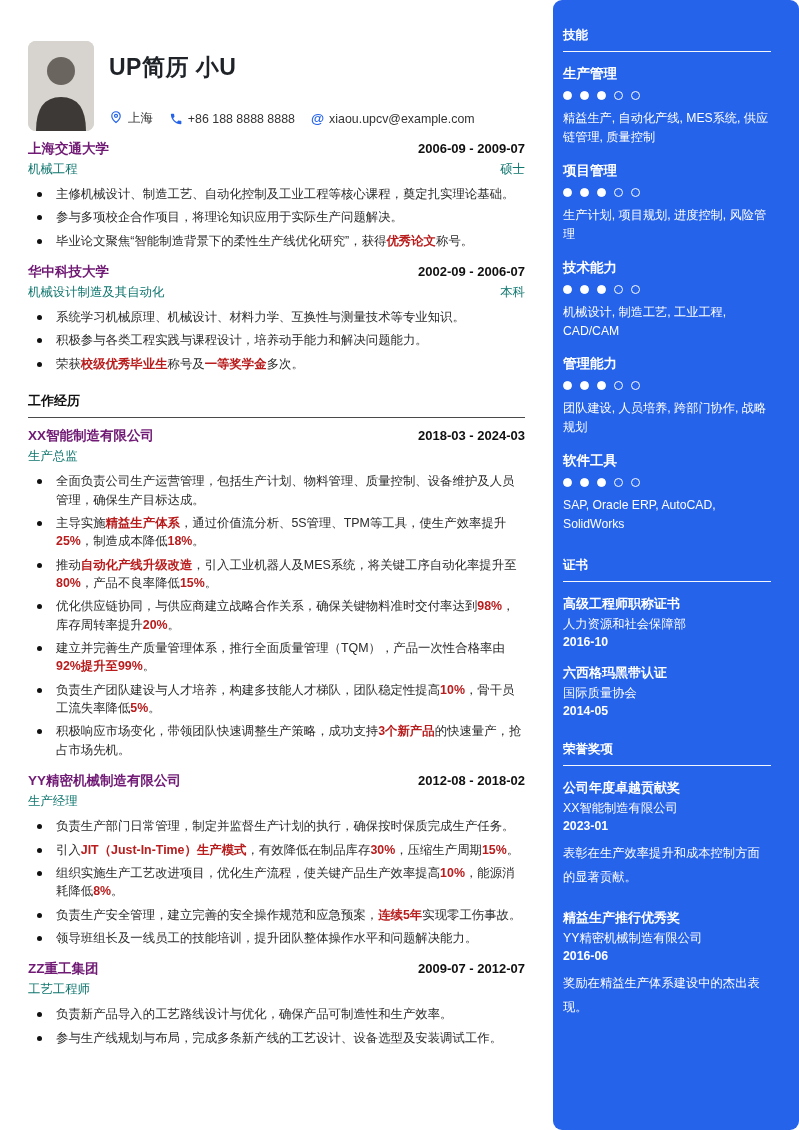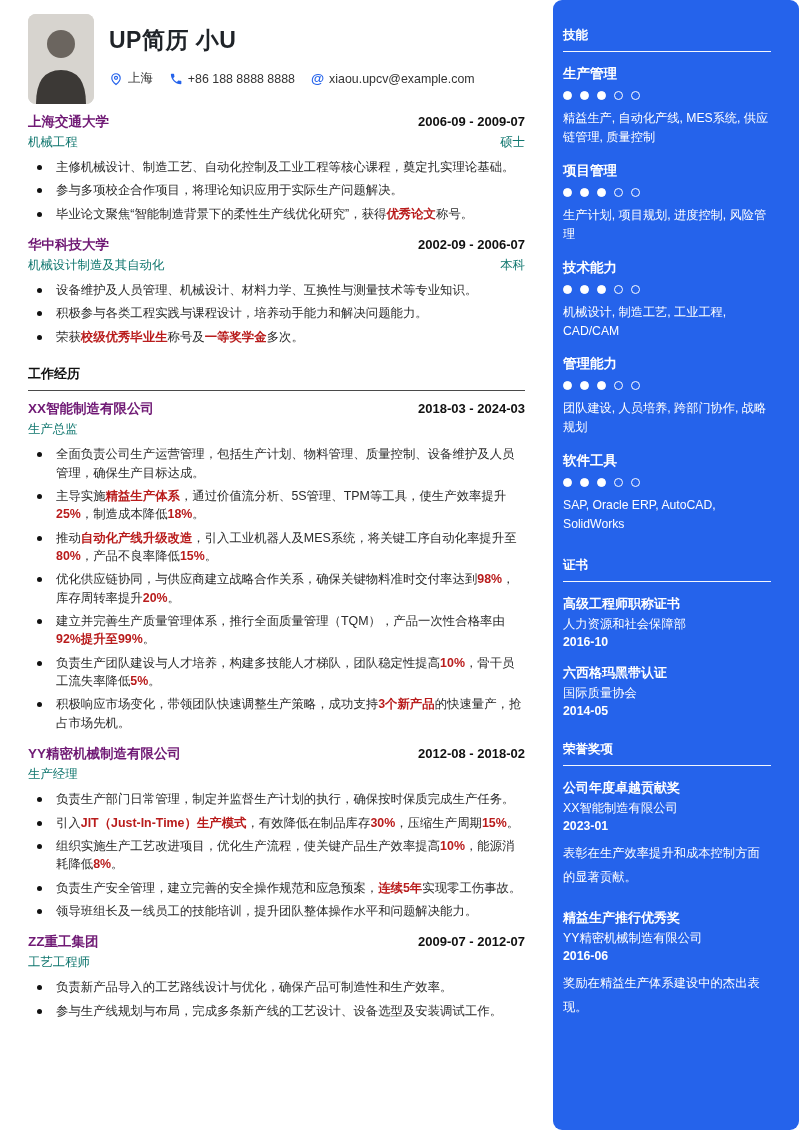--- a/index.html
+++ b/index.html
@@ -7,29 +7,29 @@
   html,body { margin:0; padding:0; }
   body {
     width:799px; height:1130px; background:#ffffff; overflow:hidden; position:relative;
     font-family:"Liberation Sans","DejaVu Sans",sans-serif; color:var(--body);
     -webkit-font-smoothing:antialiased;
   }
 
   
   .main { position:absolute; left:28px; top:0; width:497px; }
 
-  .header { display:flex; gap:15px; padding-top:14px; }
+  .header { display:flex; gap:15px; padding-top:41px; }
   .photo {
     width:66px; height:90px; border-radius:8px; background:#d7d4cf; overflow:hidden; flex:0 0 auto;
   }
   .photo svg { display:block; width:100%; height:100%; }
   .head-text { flex:1; padding-top:11px; }
   .name { font-size:23px; font-weight:600; color:#1f2328; margin:0; letter-spacing:.5px; }
   .contact-row { display:flex; align-items:center; gap:16px; margin-top:14px; font-size:12.4px; color:#333; }
-  .contact { display:flex; align-items:center; gap:5px; }
+  .contact { display:flex; gap:5px;margin-top:13px; }
   .cicon { width:14px; height:14px; display:inline-block; flex:0 0 auto; }
   .cicon svg { display:block; width:14px; height:14px; }
   .at-glyph { color:var(--accent); font-weight:700; font-size:13.5px; line-height:1; }
 
   .sec-title {
     font-size:13px; font-weight:700; color:#111; margin:14px 0 9px;
     padding-bottom:7px; border-bottom:1px solid #4a4a4a;
   }
   .work-gap { margin-top:19px; }
 
@@ -140,21 +140,21 @@
           <div class="entry">
     <div class="entry-head">
       <span class="entry-title">华中科技大学</span>
       <span class="entry-date">2002-09 - 2006-07</span>
     </div>
     <div class="entry-sub">
       <span>机械设计制造及其自动化</span>
       <span>本科</span>
     </div>
     <ul class="bullets">
-              <li>设备维护及人员管理、机械设计、材料力学、互换性与测量技术等专业知识。</li>
+              <li>系统学习机械原理、机械设计、材料力学、互换性与测量技术等专业知识。</li>
               <li>积极参与各类工程实践与课程设计，培养动手能力和解决问题能力。</li>
               <li>荣获<b>校级优秀毕业生</b>称号及<b>一等奖学金</b>多次。</li>
             </ul>
   </div>
         </div>
     </section>
 
     <section>
       <h2 class="sec-title work-gap">工作经历</h2>
       <div id="work-entries">

